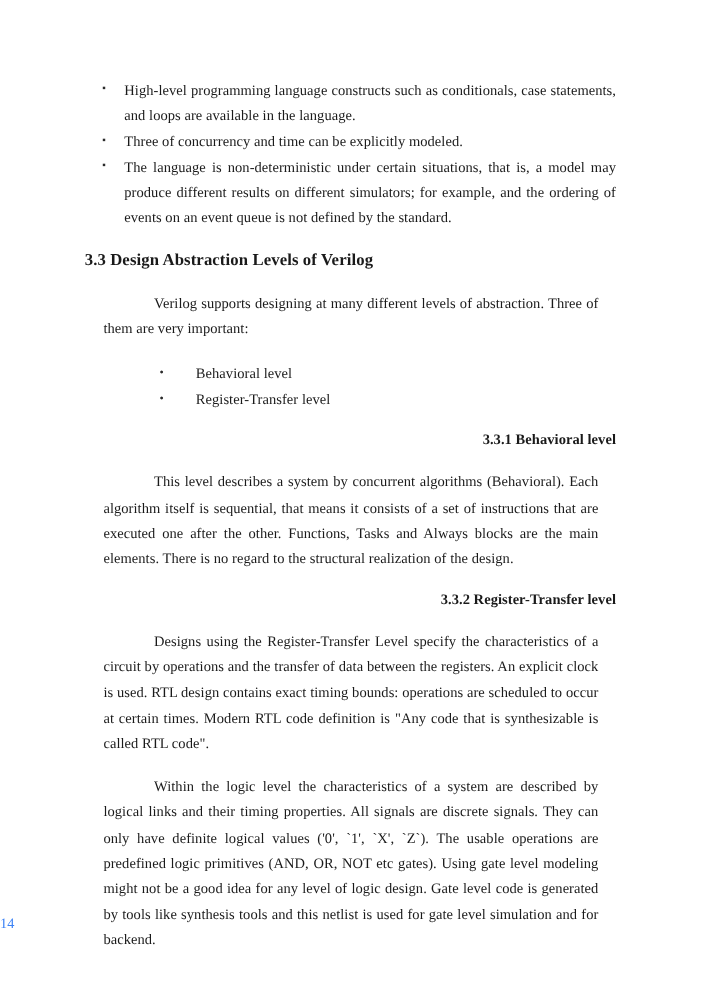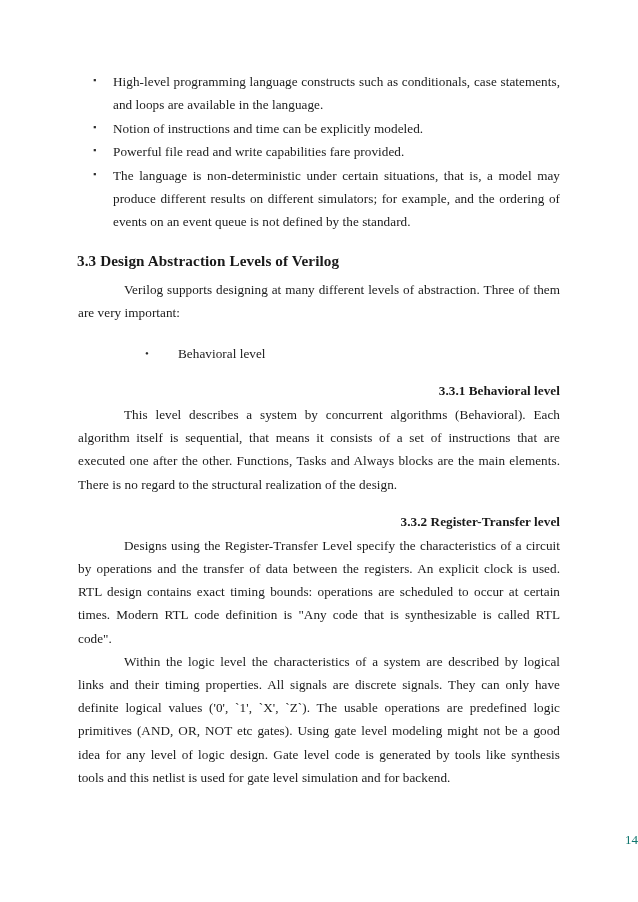--- a/index.html
+++ b/index.html
@@ -78,21 +78,21 @@
     letter-spacing: 0.05px;
     text-align: right;
   }
 
   
   .para {
     font-size: 13.2px;
     line-height: 23.2px;
     text-align: justify;
     text-justify: inter-word;
-    margin: 0;
+    margin: 16px;
     text-indent: 46px;
     letter-spacing: 0.05px;
   }
 
   
   .dot-list {
     list-style: none;
     margin: 18px 0 0 0;
     padding: 0;
   }
@@ -112,59 +112,59 @@
     line-height: 23px;
     color: #2b2b2b;
   }
 
   
   .page-number {
     position: absolute;
     left: 0;
     top: 832px;
     width: 638px;
-    text-align: right;
+    text-align: left;
     font-size: 13px;
     line-height: 16px;
-    color: #0f766e;
+    color: #3b82f6;
   }
 
   
   .page, .page * {
     -webkit-font-smoothing: antialiased;
   }
 </style>
 </head>
 <body>
 
 <div class="page">
   <div class="content">
 
     <ul class="bullet-list">
       <li>
         <span>High-level programming language constructs such as conditionals, case statements, and loops are available in the language.</span>
       </li>
       <li>
-        <span>Notion of instructions and time can be explicitly modeled.</span>
-      </li>
-      <li>
-        <span>Powerful file read and write capabilities fare provided.</span>
+        <span>Three of concurrency and time can be explicitly modeled.</span>
       </li>
       <li>
         <span>The language is non-deterministic under certain situations, that is, a model may produce different results on different simulators; for example, and the ordering of events on an event queue is not defined by the standard.</span>
       </li>
     </ul>
 
     <h2 class="h2">3.3 Design Abstraction Levels of Verilog</h2>
 
     <p class="para">Verilog supports designing at many different levels of abstraction. Three of them are very important:</p>
 
     <ul class="dot-list">
       <li>
         <span>Behavioral level</span>
+      </li>
+      <li>
+        <span>Register-Transfer level</span>
       </li>
     </ul>
 
     <h3 class="h3">3.3.1 Behavioral level</h3>
     <p class="para">This level describes a system by concurrent algorithms (Behavioral). Each algorithm itself is sequential, that means it consists of a set of instructions that are executed one after the other. Functions, Tasks and Always blocks are the main elements. There is no regard to the structural realization of the design.</p>
 
     <h3 class="h3">3.3.2 Register-Transfer level</h3>
     <p class="para">Designs using the Register-Transfer Level specify the characteristics of a circuit by operations and the transfer of data between the registers. An explicit clock is used. RTL design contains exact timing bounds: operations are scheduled to occur at certain times. Modern RTL code definition is "Any code that is synthesizable is called RTL code".</p>
 
     <p class="para">Within the logic level the characteristics of a system are described by logical links and their timing properties. All signals are discrete signals. They can only have definite logical values ('0', `1', `X', `Z`). The usable operations are predefined logic primitives (AND, OR, NOT etc gates). Using gate level modeling might not be a good idea for any level of logic design. Gate level code is generated by tools like synthesis tools and this netlist is used for gate level simulation and for backend.</p>

